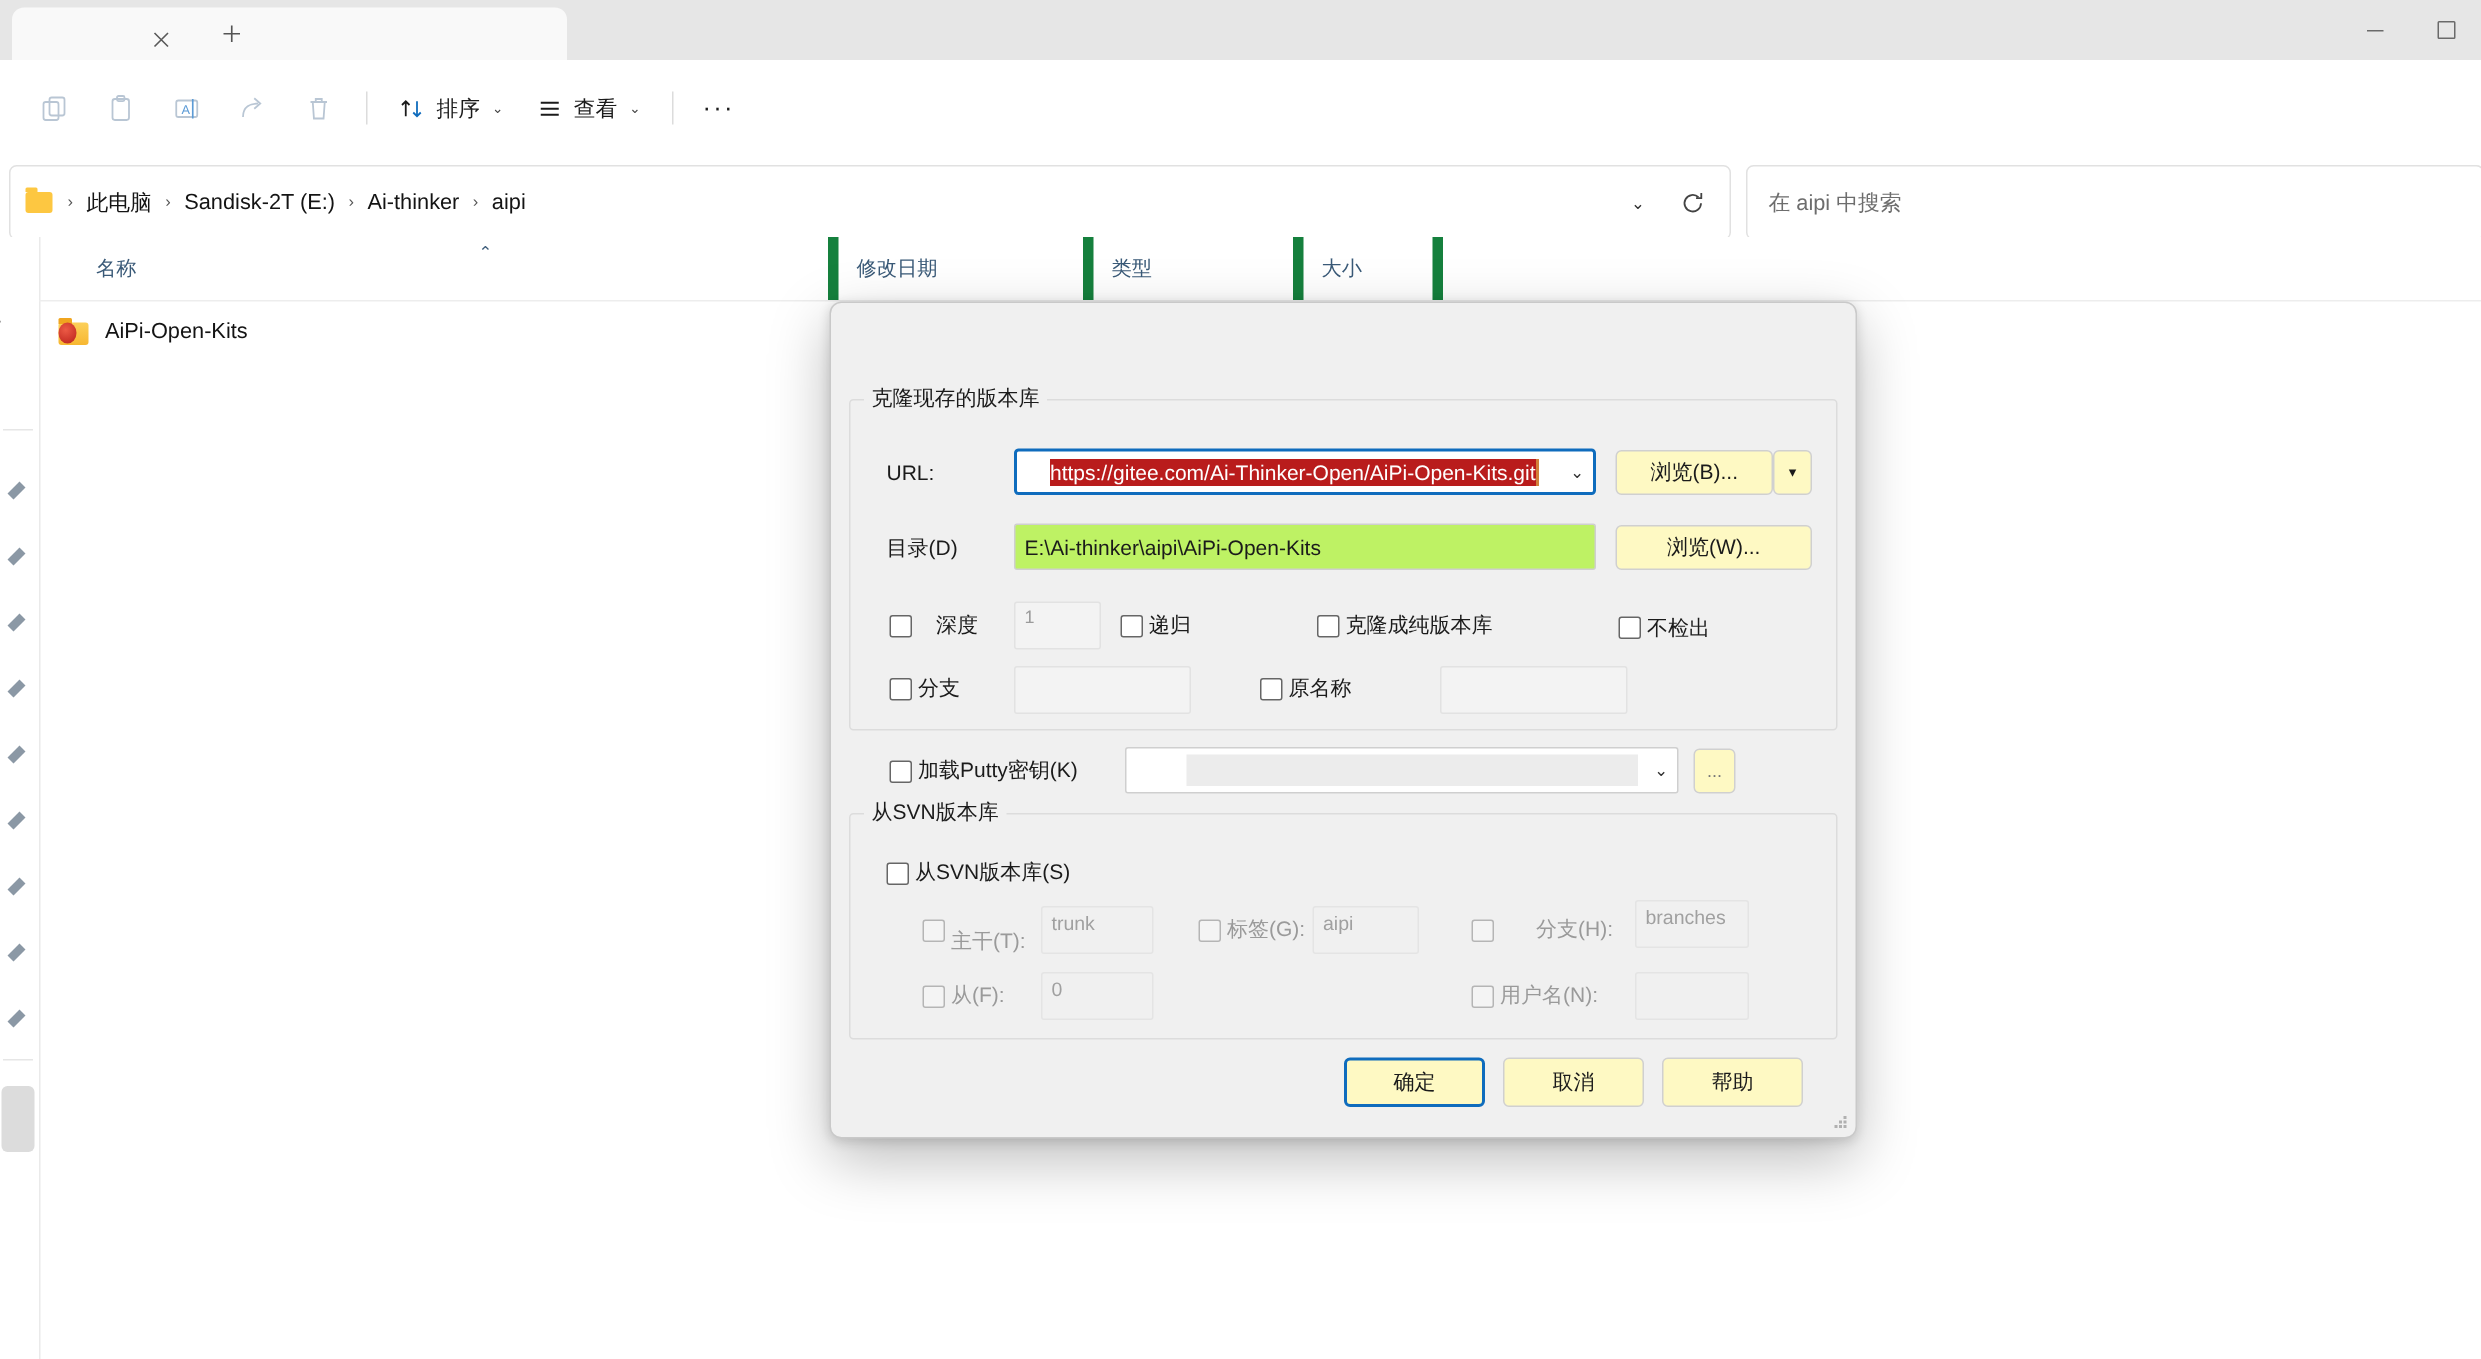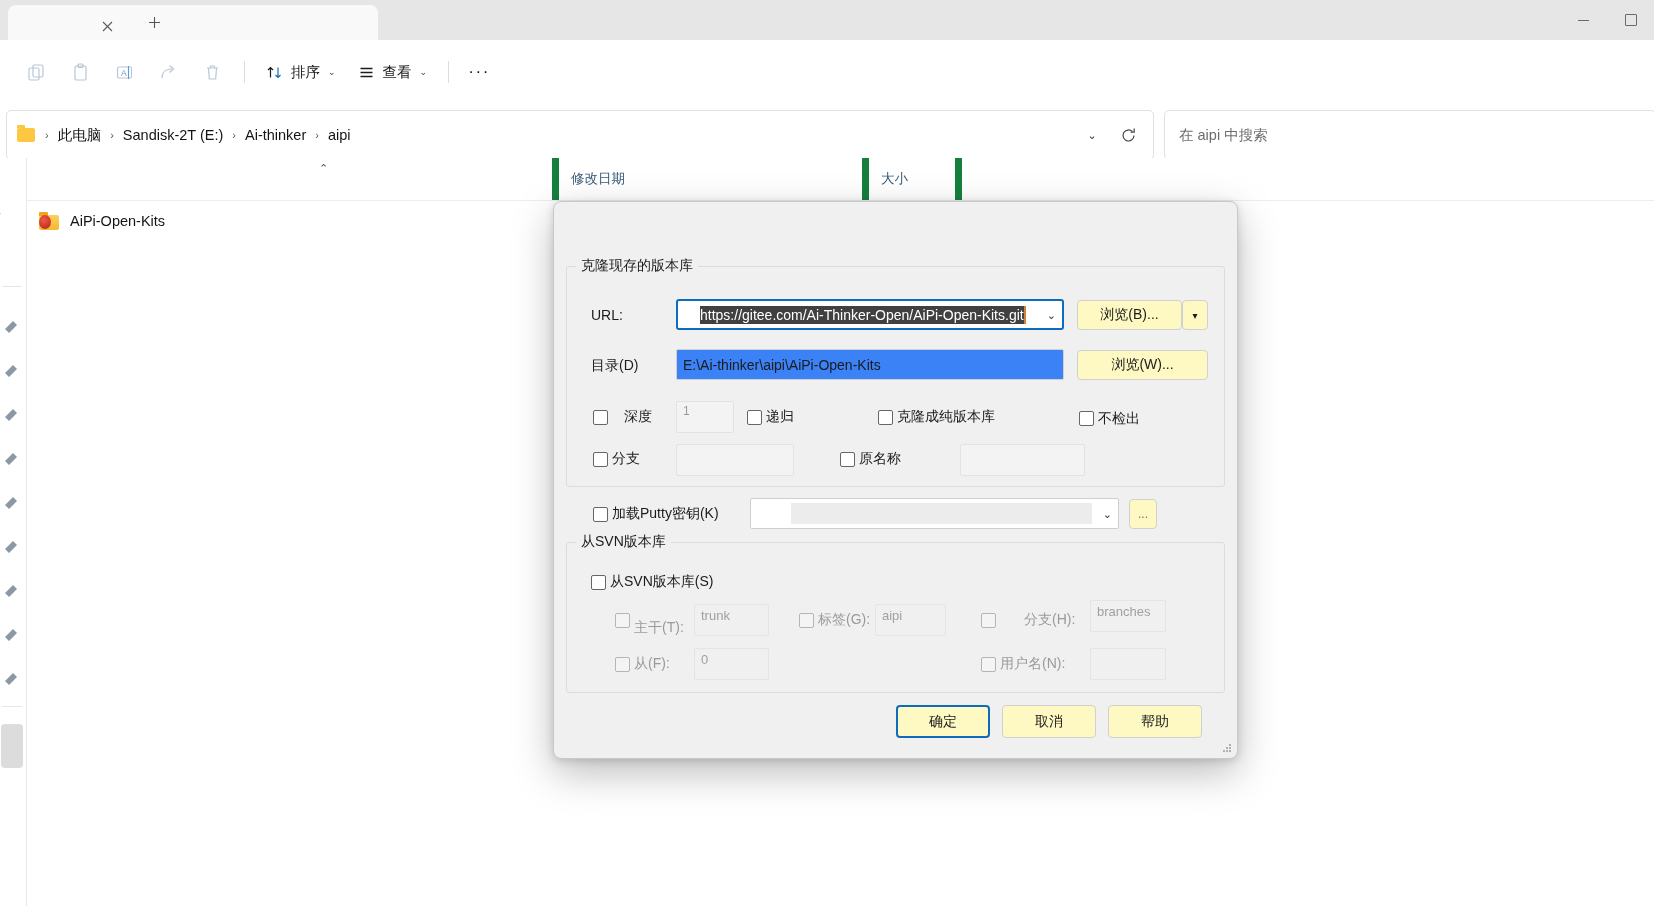--- a/index.html
+++ b/index.html
@@ -192,41 +192,41 @@
     position: absolute; top: -10px; left: 9px;
     background: #f0f0f0; padding: 0 5px;
     font-size: 14px; color: #1b1b1b;
   }
 
   .lbl { position: absolute; font-size: 14px; color: #1b1b1b; }
   .lbl.dim { color: #9a9a9a; }
 
   .tinput {
     position: absolute;
-    background: #3b82f6;
+    background: #bef264;
     border: 1px solid #cfcfcf;
     border-radius: 2px;
     font-size: 14px; color: #1b1b1b;
     display: flex; align-items: center;
     padding: 0 6px;
     box-sizing: border-box;
   }
   .tinput.ghost { background: #f3f3f3; border-color: #e2e2e2; color: #9b9b9b; }
   .tinput.ghost2 { background: #f0f0f0; border: 1px solid #e4e4e4; color: #a0a0a0; }
 
   .combo-focus {
     position: absolute;
     border: 2px solid #0f6cbd;
     border-radius: 3px;
     background: #ffffff;
     box-sizing: border-box;
     display: flex; align-items: center;
   }
   .sel-text {
-    background: #404040; color: #ffffff;
+    background: #b91c1c; color: #ffffff;
     font-size: 14px;
     padding: 1px 0px;
     white-space: nowrap;
   }
   .caret-line { width: 2px; height: 18px; background: #d1813a; }
   .combo-arrow {
     position: absolute; right: 6px; top: 50%; transform: translateY(-50%);
     font-size: 11px; color: #333;
   }
   .combo-grey {
@@ -397,22 +397,24 @@
             <path d="M5 13 L11 7 L15 11 L9 17 Z M11 7 L13 5 L17 9 L15 11 Z" fill="#8b98a5"></path>
           </svg></div>
       <div class="pin" style="top:510px"><svg width="22" height="22" viewBox="0 0 22 22">
             <path d="M5 13 L11 7 L15 11 L9 17 Z M11 7 L13 5 L17 9 L15 11 Z" fill="#8b98a5"></path>
           </svg></div>
       <div class="lp-div" style="top:548px"></div>
       <div class="lp-sel" style="top:566px"></div>
     </div>
 
     <div class="listhead">
+      <div class="col first" style="left:26px; width:500px;">名称</div>
       <div class="sortcaret">⌃</div>
       <div class="col" style="left:526px; width:170px;">修改日期</div>
+      <div class="col" style="left:696px; width:140px;">类型</div>
       <div class="col" style="left:836px; width:93px;">大小</div>
       <div class="col" style="left:929px; width:2px; padding-left:0;"></div>
     </div>
 
     <div class="filerow">
       <div class="file-ic">
         <div class="fbody"></div>
           <div class="ftab"></div>
           <div class="fdot"></div>
       </div>

